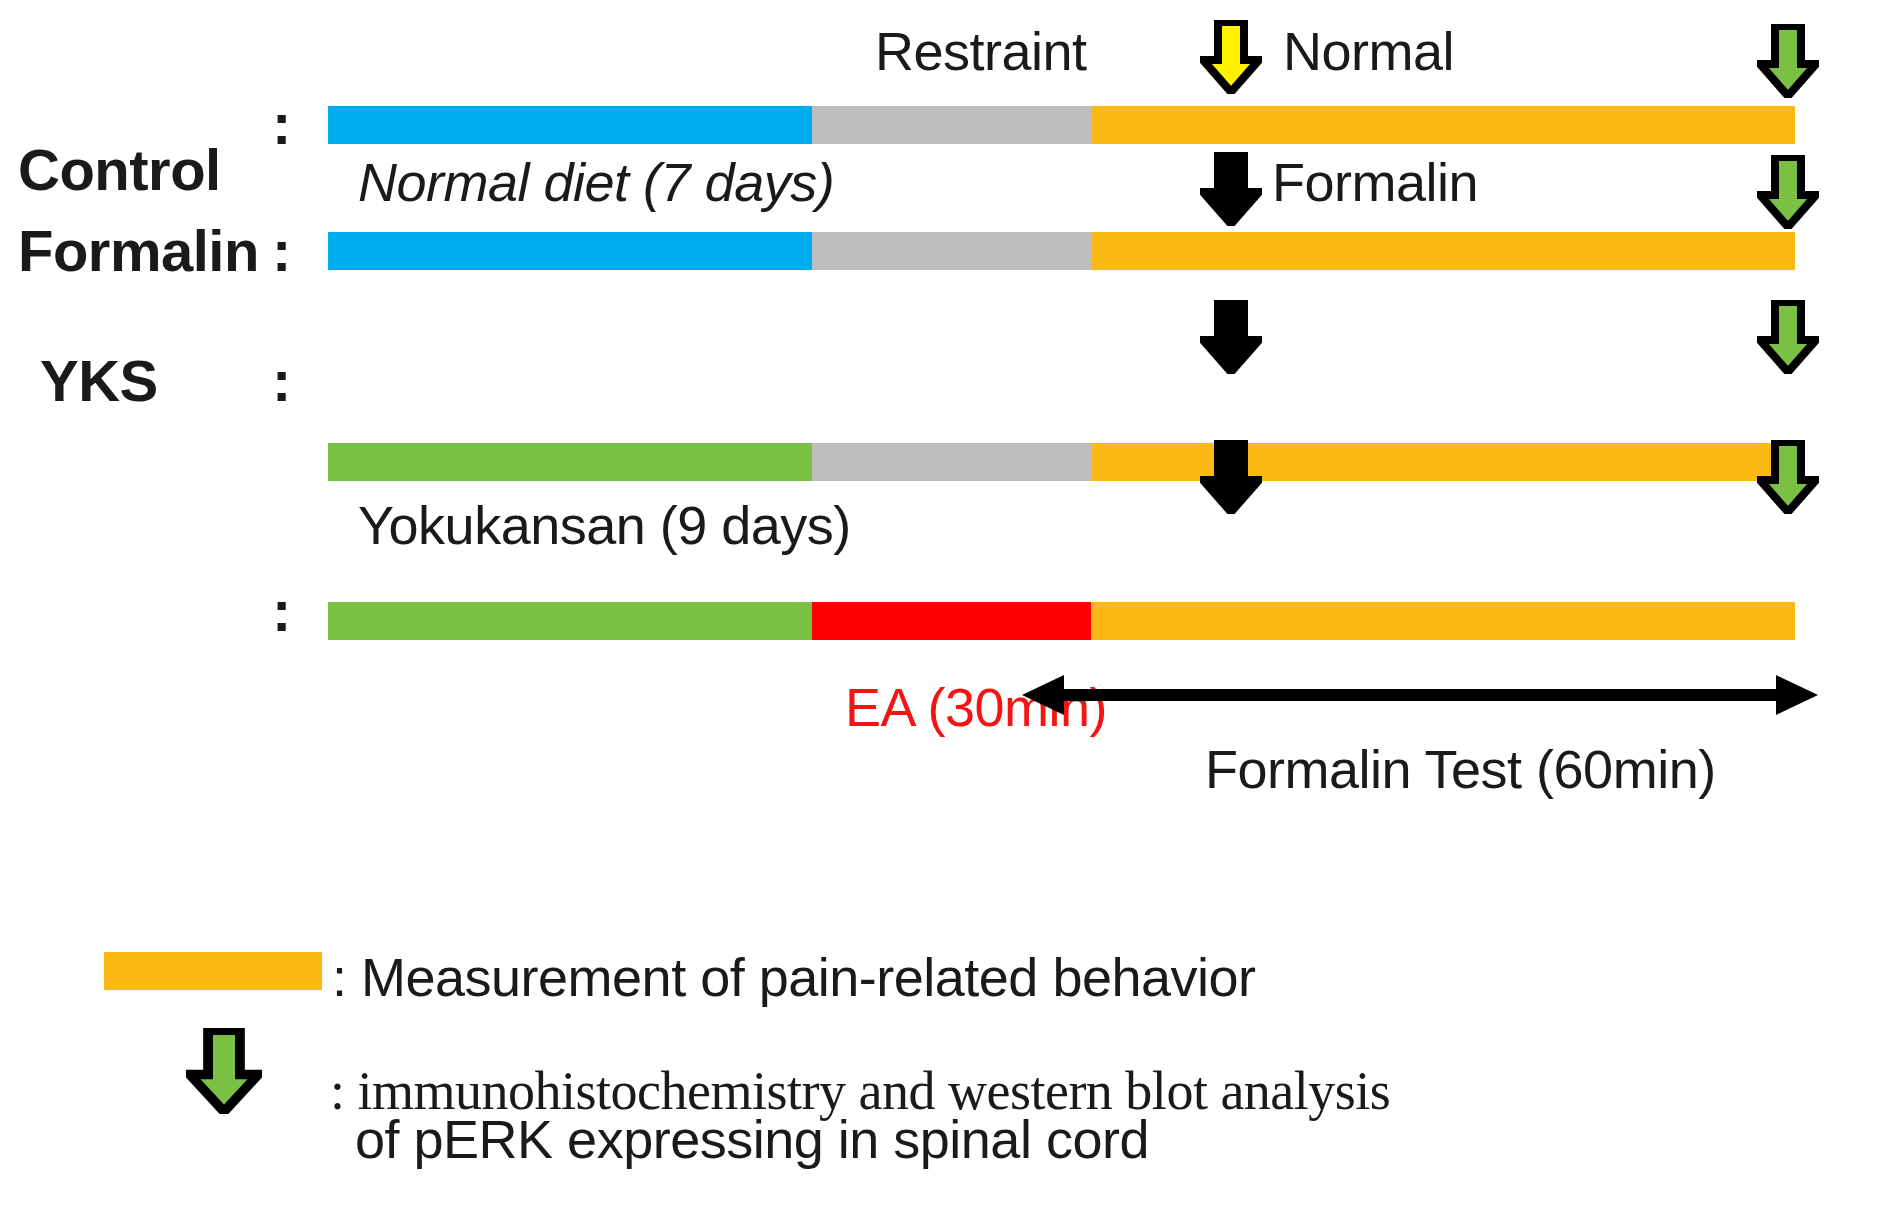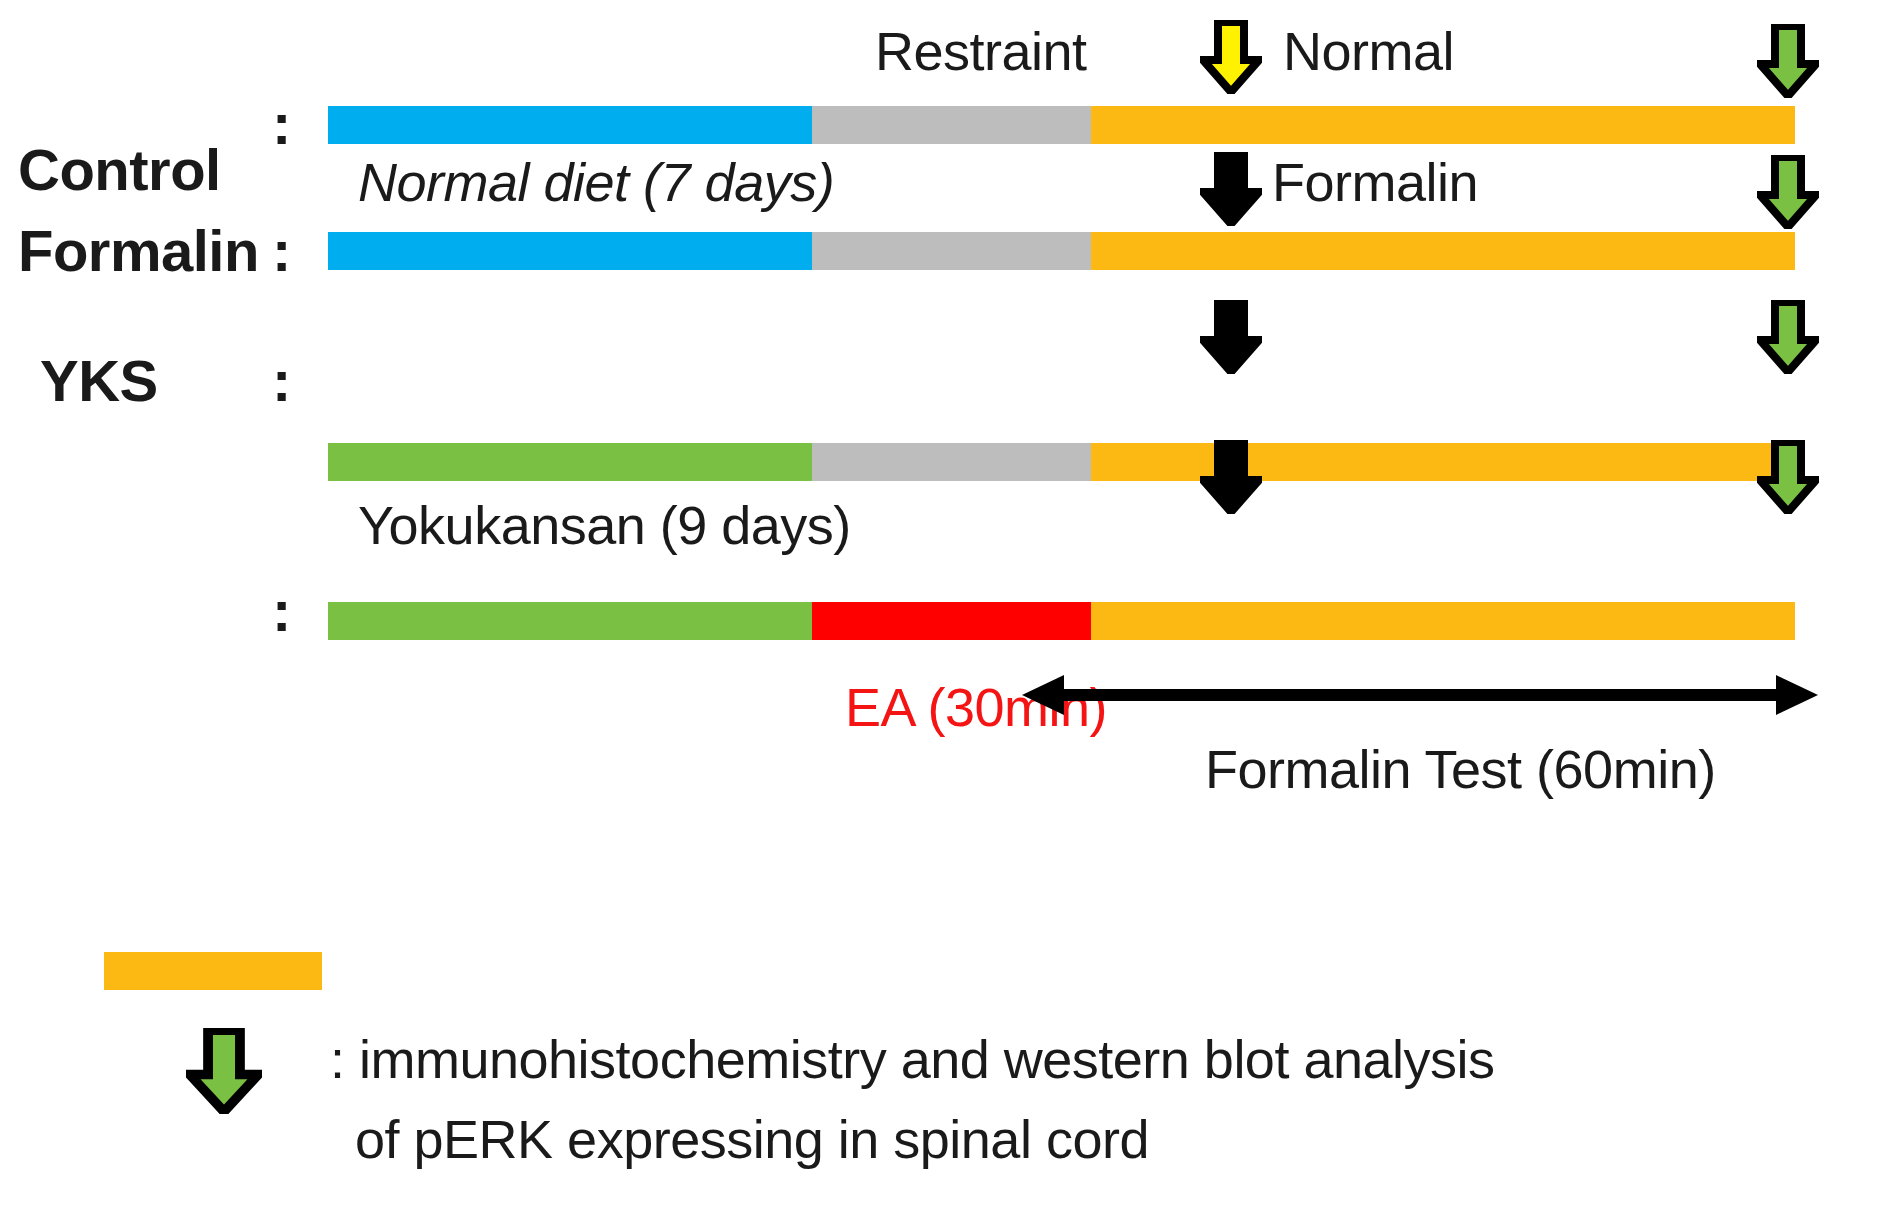--- a/index.html
+++ b/index.html
@@ -187,22 +187,23 @@
     <svg viewBox="0 0 800 46" preserveAspectRatio="none">
       <line x1="34" y1="23" x2="766" y2="23" stroke="#000000" stroke-width="12"></line>
       <path d="M2 23 L44 3 L44 43 Z" fill="#000000"></path>
       <path d="M798 23 L756 3 L756 43 Z" fill="#000000"></path>
     </svg>
   </div>
 
   <div class="anno" style="left:1205px; top:742px;">Formalin Test (60min)</div>
 
   <div class="legend-swatch" style="left:104px; top:952px; width:218px; background:#FCB913;"></div>
+  <div class="legend-text" style="left:332px; top:948px;">: Measurement of pain-related behavior</div>
 
   <div class="dn-arrow" style="left:186px; top:1028px; width:76px; height:86px;">
     <svg viewBox="0 0 62 74" preserveAspectRatio="none">
       <path d="M18 2 L44 2 L44 40 L59 40 L31 72 L3 40 L18 40 Z" fill="#7AC143" stroke="#000000" stroke-width="8" stroke-linejoin="miter"></path>
     </svg>
   </div>
-  <div class="legend-text" style="left:330px; top:1030px;">: immunohistochemistry and western blot analysis</div>
+  <div class="legend-text" style="left:330px; top:1062px;font-family:Liberation Serif, serif;">: immunohistochemistry and western blot analysis</div>
   <div class="legend-text" style="left:355px; top:1110px;">of pERK expressing in spinal cord</div>
 
 </div>
 
 </body></html>

